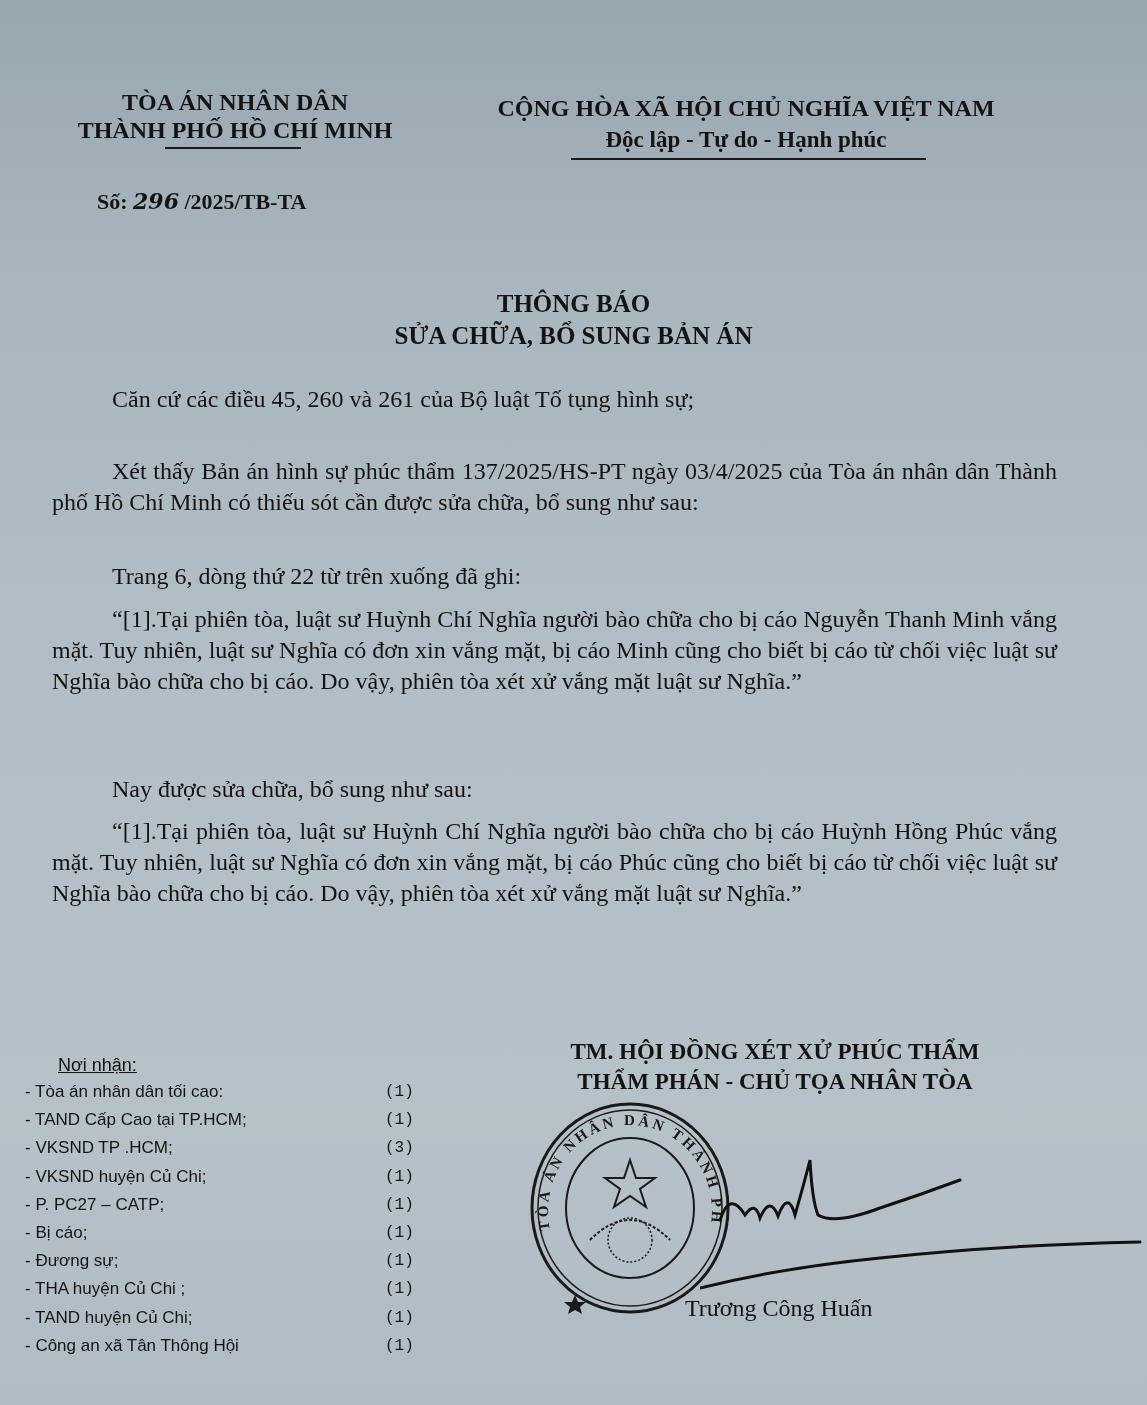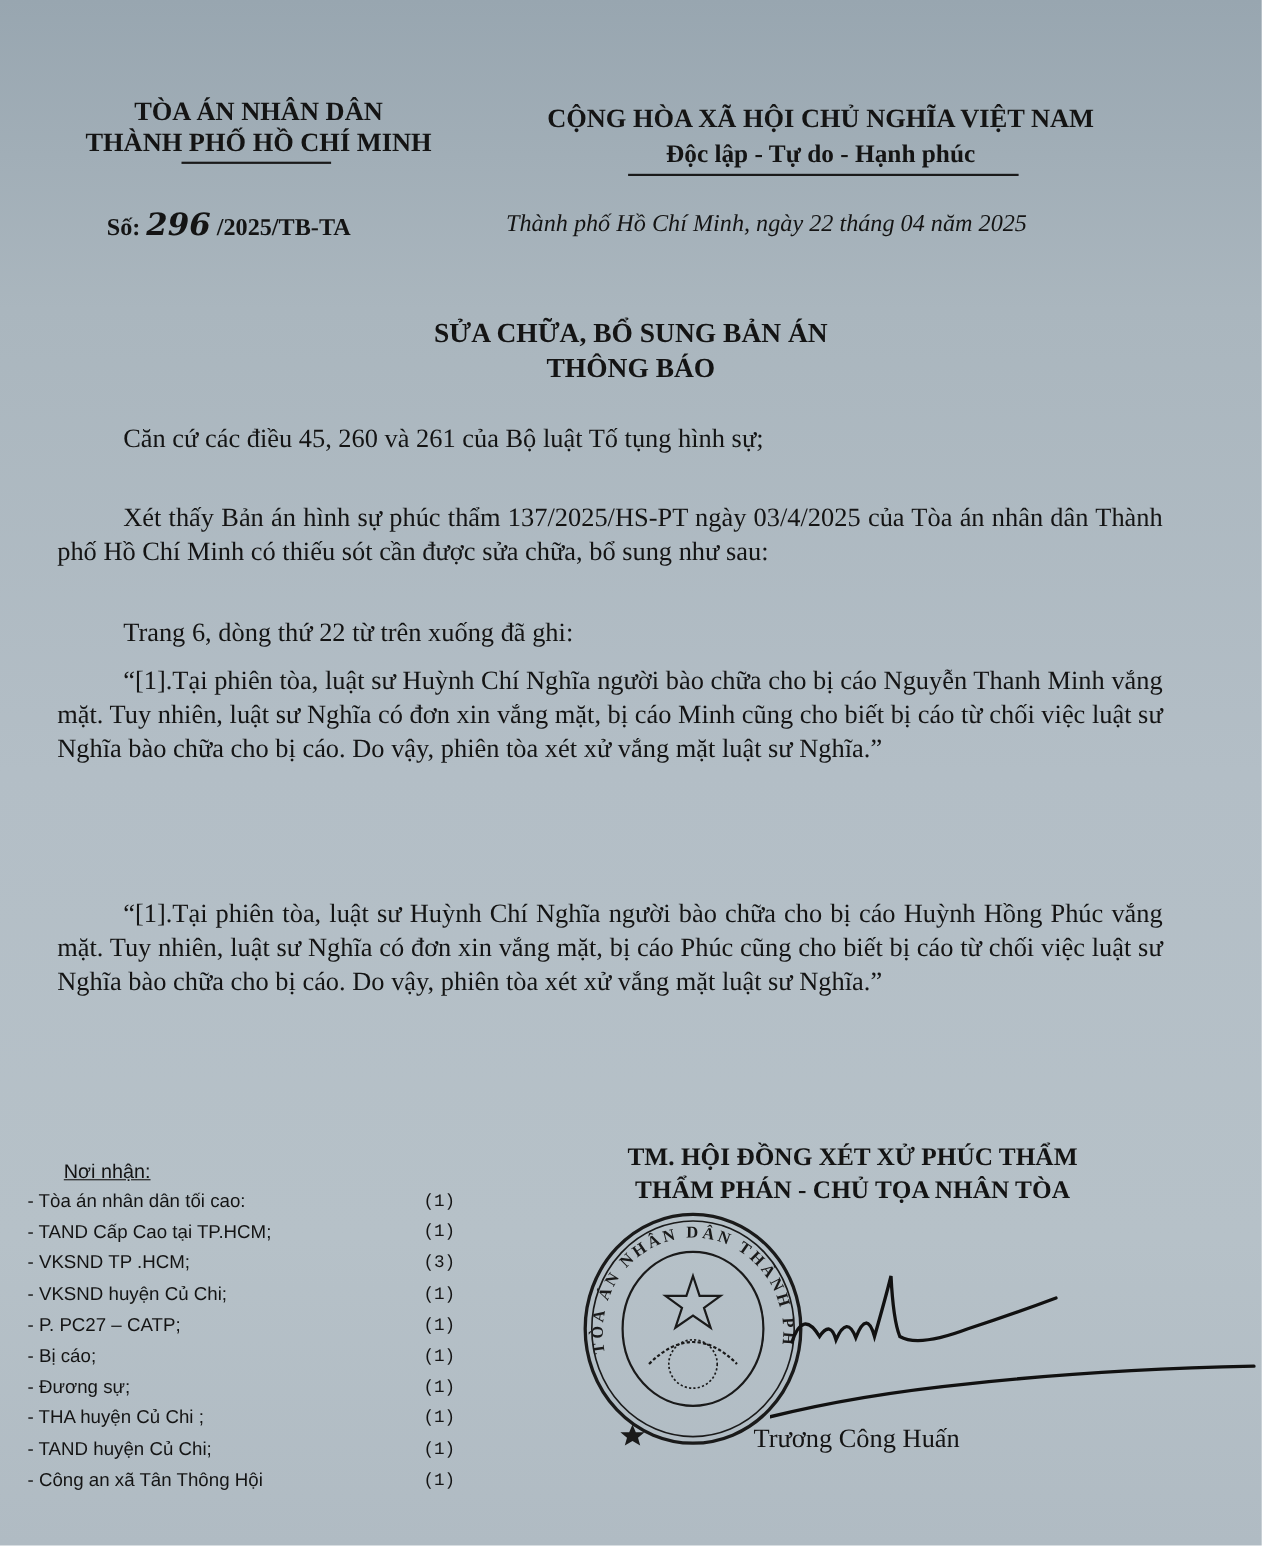--- a/index.html
+++ b/index.html
@@ -11,21 +11,21 @@
     position: relative;
   }
   .page { position: absolute; inset: 0; border-radius: 16px; }
   .abs { position: absolute; }
   .bold { font-weight: bold; }
   .center { text-align: center; }
 
   .hdr-left { left: 30px; top: 88px; width: 410px; font-size: 24px; line-height: 28px; }
   .hdr-left-rule { left: 165px; top: 147px; width: 136px; height: 2px; background: #1a1a1a; }
   .doc-number { left: 97px; top: 188px; font-size: 22px; font-weight: bold; }
-  .doc-number .hand { font-style: italic; font-family: "DejaVu Serif", serif; font-size: 28px; }
+  .doc-number .hand { font-style: italic; font-family: "DejaVu Serif", serif; font-size: 22px; }
 
   .hdr-right { left: 466px; top: 92px; width: 560px; font-size: 24px; line-height: 32px; }
   .hdr-right .motto { font-size: 23px; }
   .hdr-right-rule { left: 571px; top: 158px; width: 355px; height: 2px; background: #1a1a1a; }
   .date-line { left: 460px; top: 190px; font-size: 22px; font-style: italic; }
 
   .title { left: 0; width: 1147px; top: 288px; font-size: 25px; line-height: 32px; }
 
   .para { font-size: 24px; line-height: 31px; left: 52px; width: 1005px; text-align: justify; }
   .indent { text-indent: 60px; }
@@ -58,31 +58,31 @@
   <div class="abs hdr-left-rule"></div>
   <div class="abs doc-number">
     <span>Số: </span><span class="hand">296</span><span> /2025/TB-TA</span>
   </div>
 
   <div class="abs hdr-right bold center">
     <div>CỘNG HÒA XÃ HỘI CHỦ NGHĨA VIỆT NAM</div>
     <div class="motto">Độc lập  -  Tự do  -  Hạnh phúc</div>
   </div>
   <div class="abs hdr-right-rule"></div>
-  <div class="abs date-line">Thành phố Hồ Chí Minh, ngày 22 tháng 04 năm 2025</div>
 
   <div class="abs title bold center">
+    <div>THÔNG BÁO</div>
     <div>SỬA CHỮA, BỔ SUNG BẢN ÁN</div>
-    <div>THÔNG BÁO</div>
   </div>
 
   <div class="abs para indent p1">Căn cứ các điều 45, 260 và 261 của Bộ luật Tố tụng hình sự;</div>
   <div class="abs para indent p2">Xét thấy Bản án hình sự phúc thẩm 137/2025/HS-PT ngày 03/4/2025 của Tòa án nhân dân Thành phố Hồ Chí Minh có thiếu sót cần được sửa chữa, bổ sung như sau:</div>
   <div class="abs para p3">Trang 6, dòng thứ 22 từ trên xuống đã ghi:</div>
   <div class="abs para indent p4">“[1].Tại phiên tòa, luật sư Huỳnh Chí Nghĩa người bào chữa cho bị cáo Nguyễn Thanh Minh vắng mặt.  Tuy nhiên, luật sư Nghĩa có đơn xin vắng mặt, bị cáo Minh cũng cho biết bị cáo từ chối việc luật sư Nghĩa bào chữa cho bị cáo.  Do vậy, phiên tòa xét xử vắng mặt luật sư Nghĩa.”</div>
+  <div class="abs para p5">Nay được sửa chữa, bổ sung như sau:</div>
   <div class="abs para indent p6">“[1].Tại phiên tòa, luật sư Huỳnh Chí Nghĩa người bào chữa cho bị cáo Huỳnh Hồng Phúc vắng mặt.  Tuy nhiên, luật sư Nghĩa có đơn xin vắng mặt, bị cáo Phúc cũng cho biết bị cáo từ chối việc luật sư Nghĩa bào chữa cho bị cáo.  Do vậy, phiên tòa xét xử vắng mặt luật sư Nghĩa.”</div>
 
   <div class="abs recipients">
     <div class="heading">Nơi nhận:</div>
     <div class="recip-row">
         <span>- Tòa án nhân dân tối cao:</span>
         <span class="qty">(1)</span>
       </div>
     <div class="recip-row">
         <span>- TAND Cấp Cao tại TP.HCM;</span>

